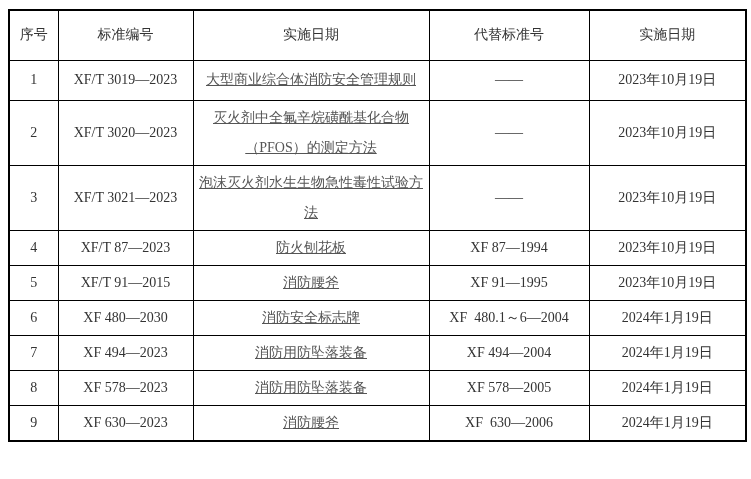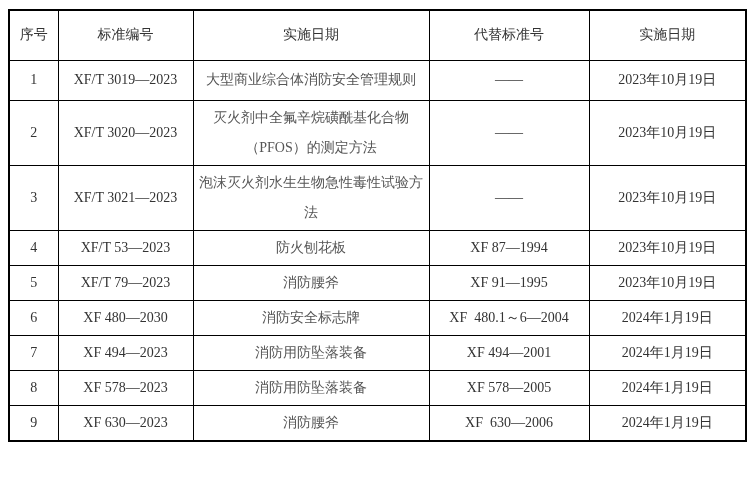--- a/index.html
+++ b/index.html
@@ -48,20 +48,21 @@
   tbody tr:nth-child(3)  { height: 65px; }
   tbody tr:nth-child(4),
   tbody tr:nth-child(5),
   tbody tr:nth-child(6),
   tbody tr:nth-child(7),
   tbody tr:nth-child(8),
   tbody tr:nth-child(9)  { height: 35px; }
   tbody tr:nth-child(10) { height: 39px; }
   a.std-link {
     color: #555555;
+    text-decoration: underline;
     white-space: pre-line;
     line-height: 2.15;
     cursor: pointer;
   }
 </style>
 </head>
 <body>
 
 <div class="table-wrap">
   <table class="standards">
@@ -100,44 +101,44 @@
       <tr>
         <td>3</td>
         <td>XF/T 3021—2023</td>
         <td><a class="std-link">泡沫灭火剂水生生物急性毒性试验方
 法</a></td>
         <td>——</td>
         <td>2023年10月19日</td>
       </tr>
       <tr>
         <td>4</td>
-        <td>XF/T 53—2023</td>
+        <td>XF/T 87—2023</td>
         <td><a class="std-link">防火刨花板</a></td>
         <td>XF 87—1994</td>
         <td>2023年10月19日</td>
       </tr>
       <tr>
         <td>5</td>
-        <td>XF/T 79—2023</td>
+        <td>XF/T 91—2015</td>
         <td><a class="std-link">消防腰斧</a></td>
         <td>XF 91—1995</td>
         <td>2023年10月19日</td>
       </tr>
       <tr>
         <td>6</td>
         <td>XF 480—2030</td>
         <td><a class="std-link">消防安全标志牌</a></td>
         <td>XF&nbsp;&nbsp;480.1～6—2004</td>
         <td>2024年1月19日</td>
       </tr>
       <tr>
         <td>7</td>
         <td>XF 494—2023</td>
         <td><a class="std-link">消防用防坠落装备</a></td>
-        <td>XF 494—2001</td>
+        <td>XF 494—2004</td>
         <td>2024年1月19日</td>
       </tr>
       <tr>
         <td>8</td>
         <td>XF 578—2023</td>
         <td><a class="std-link">消防用防坠落装备</a></td>
         <td>XF 578—2005</td>
         <td>2024年1月19日</td>
       </tr>
       <tr>

